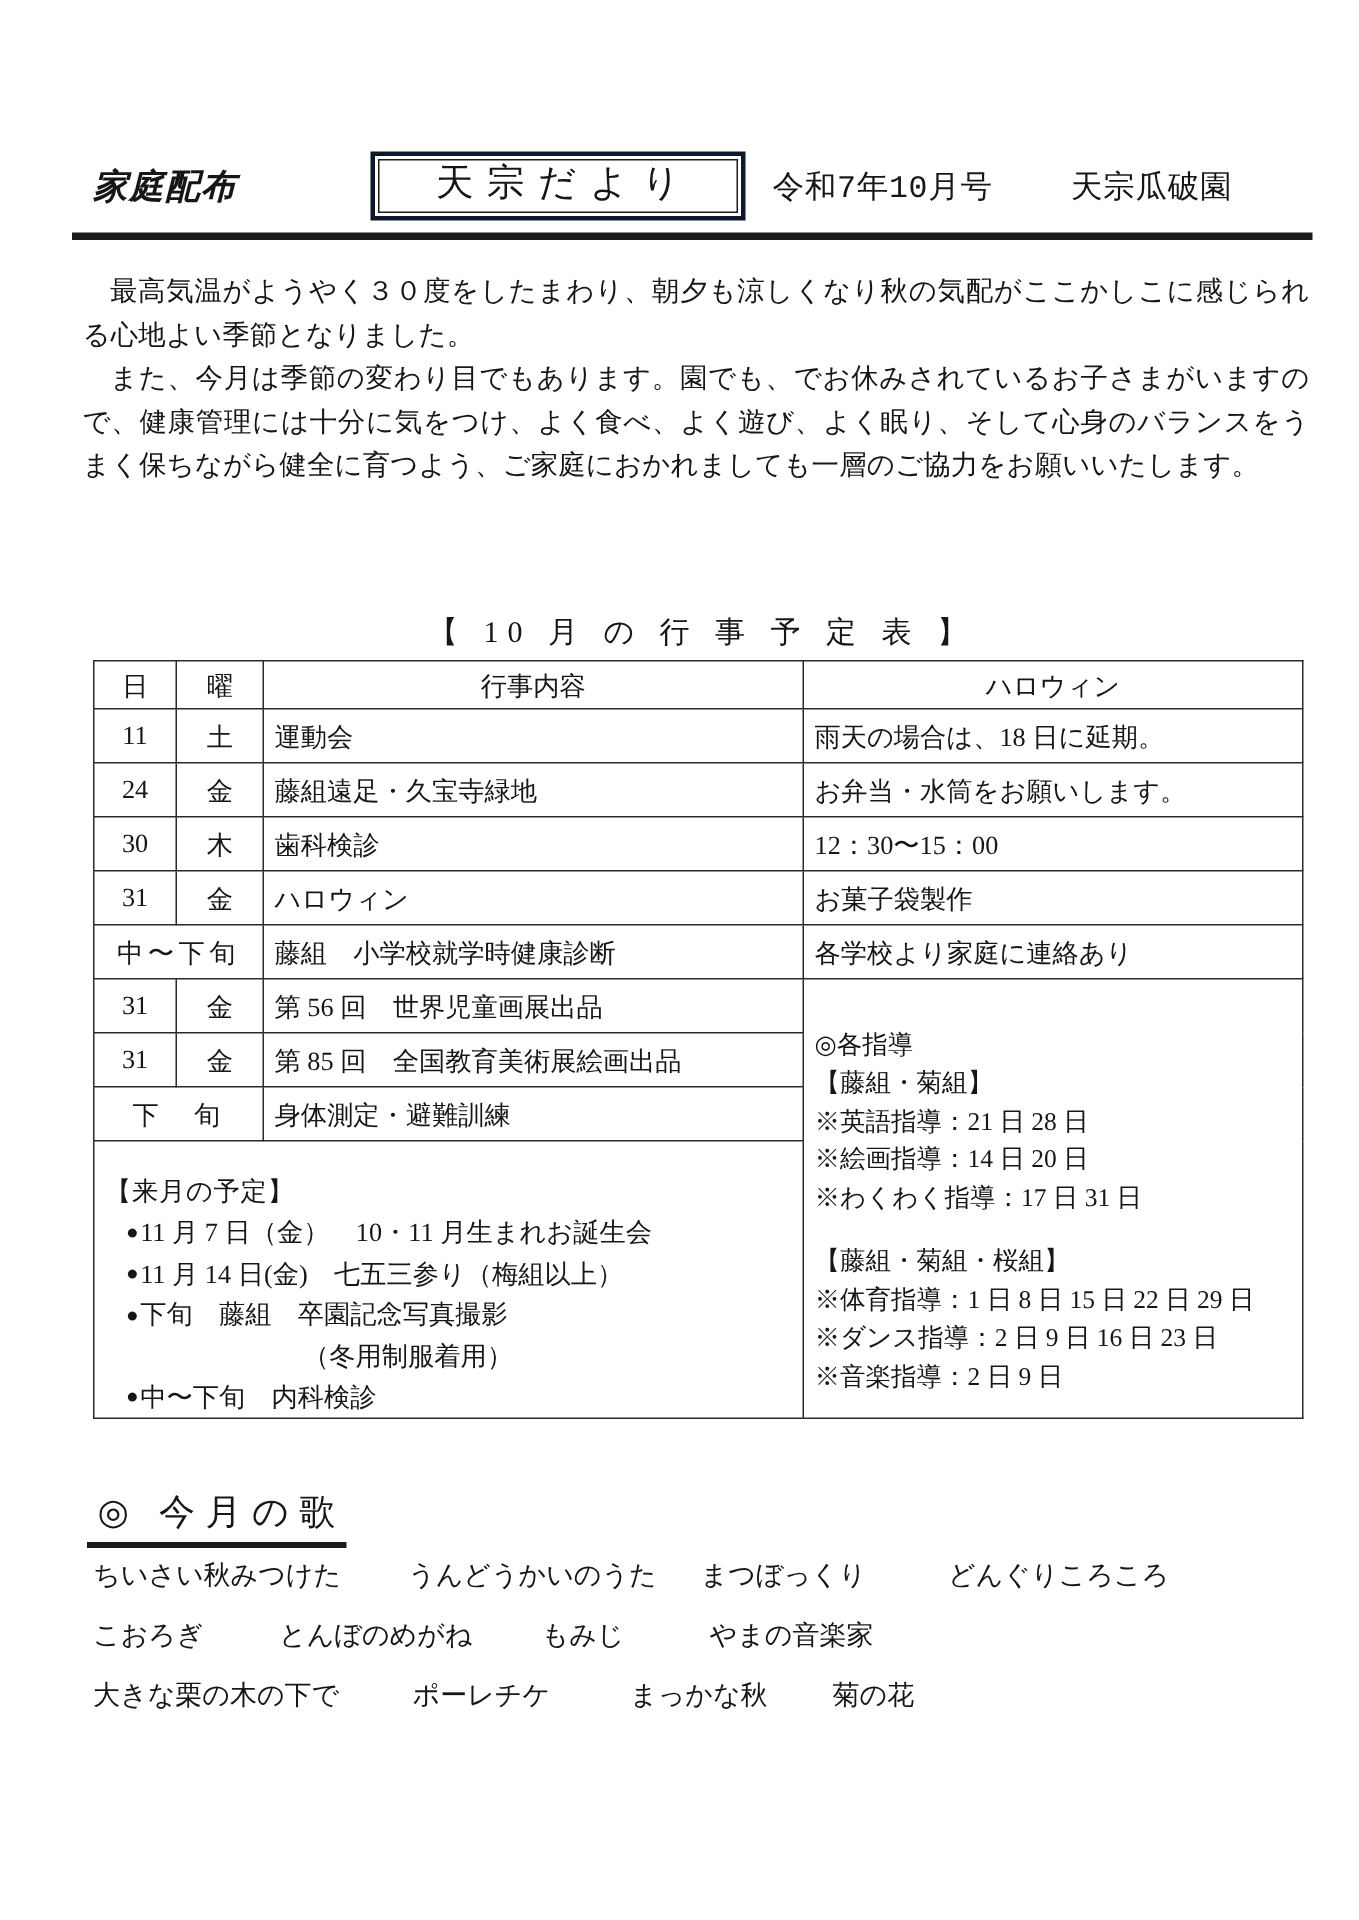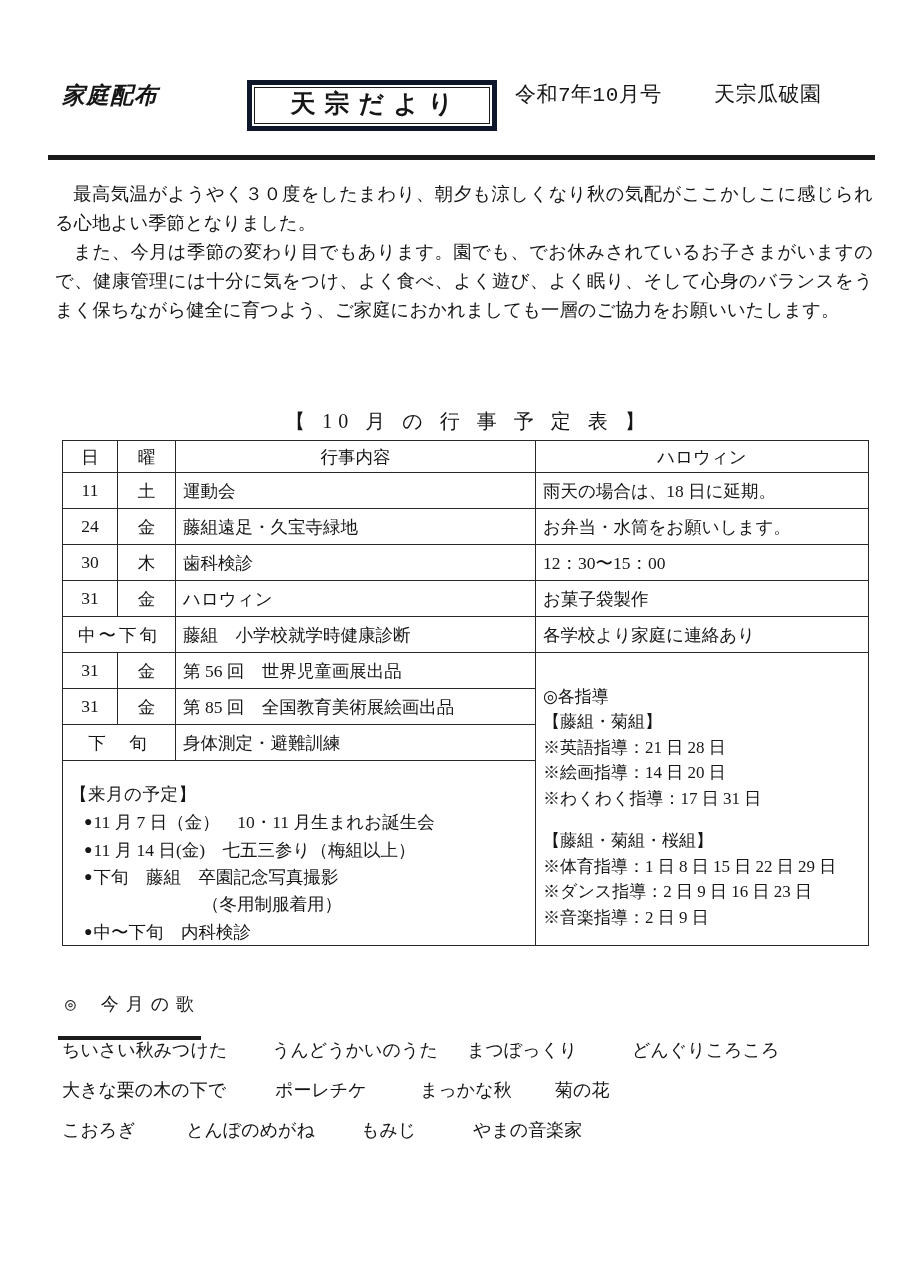--- a/index.html
+++ b/index.html
@@ -21,43 +21,42 @@
     left: 0; top: 0;
     width: 906px;
     height: 1280px;
     box-sizing: border-box;
   }
 
   
   .masthead {
     position: absolute;
     left: 62px;
-    top: 80px;
+    top: 100px;
     width: 806px;
     height: 48px;
     display: flex;
-    align-items: flex-start;
+    align-items: center;
   }
   .masthead-left {
     font-style: italic;
     font-weight: bold;
     font-size: 23px;
     letter-spacing: 1px;
     width: 185px;
     flex: 0 0 185px;
     white-space: nowrap;
   }
   .title-box {
     flex: 0 0 250px;
     width: 250px;
     box-sizing: border-box;
-    border: 5px solid #0f172a;
+    border: 3px solid #0f172a;
     padding: 2px;
     text-align: center;
-    font-weight: bold;
   }
   .title-box-inner {
     border: 1px solid #1a1a1a;
     padding: 2px 4px 4px;
     font-size: 25px;
     letter-spacing: 9px;
     text-indent: 9px;
     white-space: nowrap;
     line-height: 1.15;
   }
@@ -157,28 +156,27 @@
   .nm-sub  { padding-left: 132px; white-space: nowrap; }
   .bullet { font-size: 14px; vertical-align: 1.5px; margin-right: 1px; }
   .gap { display: block; height: 17px; }
   .guide-blank { display: block; height: 16px; }
 
   
   .songs-head {
     position: absolute;
     left: 58px;
     top: 992px;
-    font-size: 18px;
+    font-size: 24px;
     letter-spacing: 7px;
     text-indent: 7px;
-    padding-bottom: 20px;
+    padding-bottom: 4px;
     border-bottom: 4px solid #1b1b1b;
     display: inline-block;
     white-space: nowrap;
-    font-family: Liberation Mono, monospace;
   }
   .songs {
     position: absolute;
     left: 62px;
     top: 1038px;
     width: 800px;
     font-size: 18px;
   }
   .song-row {
     display: block;
@@ -309,17 +307,17 @@
           </td>
         </tr>
       </tbody>
     </table>
   </div>
 
   <div class="songs-head">◎ 今月の歌</div>
 
   <div class="songs">
     <div class="song-row"><span class="song" style="width: 210px;">ちいさい秋みつけた</span><span class="song" style="width: 195px;">うんどうかいのうた</span><span class="song" style="width: 165px;">まつぼっくり</span><span class="song" style="width: 160px;">どんぐりころころ</span></div>
+    <div class="song-row"><span class="song" style="width: 124px;">こおろぎ</span><span class="song" style="width: 175px;">とんぼのめがね</span><span class="song" style="width: 112px;">もみじ</span><span class="song" style="width: 130px;">やまの音楽家</span></div>
     <div class="song-row"><span class="song" style="width: 213px;">大きな栗の木の下で</span><span class="song" style="width: 145px;">ポーレチケ</span><span class="song" style="width: 135px;">まっかな秋</span><span class="song" style="width: 100px;">菊の花</span></div>
-    <div class="song-row"><span class="song" style="width: 124px;">こおろぎ</span><span class="song" style="width: 175px;">とんぼのめがね</span><span class="song" style="width: 112px;">もみじ</span><span class="song" style="width: 130px;">やまの音楽家</span></div>
   </div>
 
 </div>
 
 </body></html>

